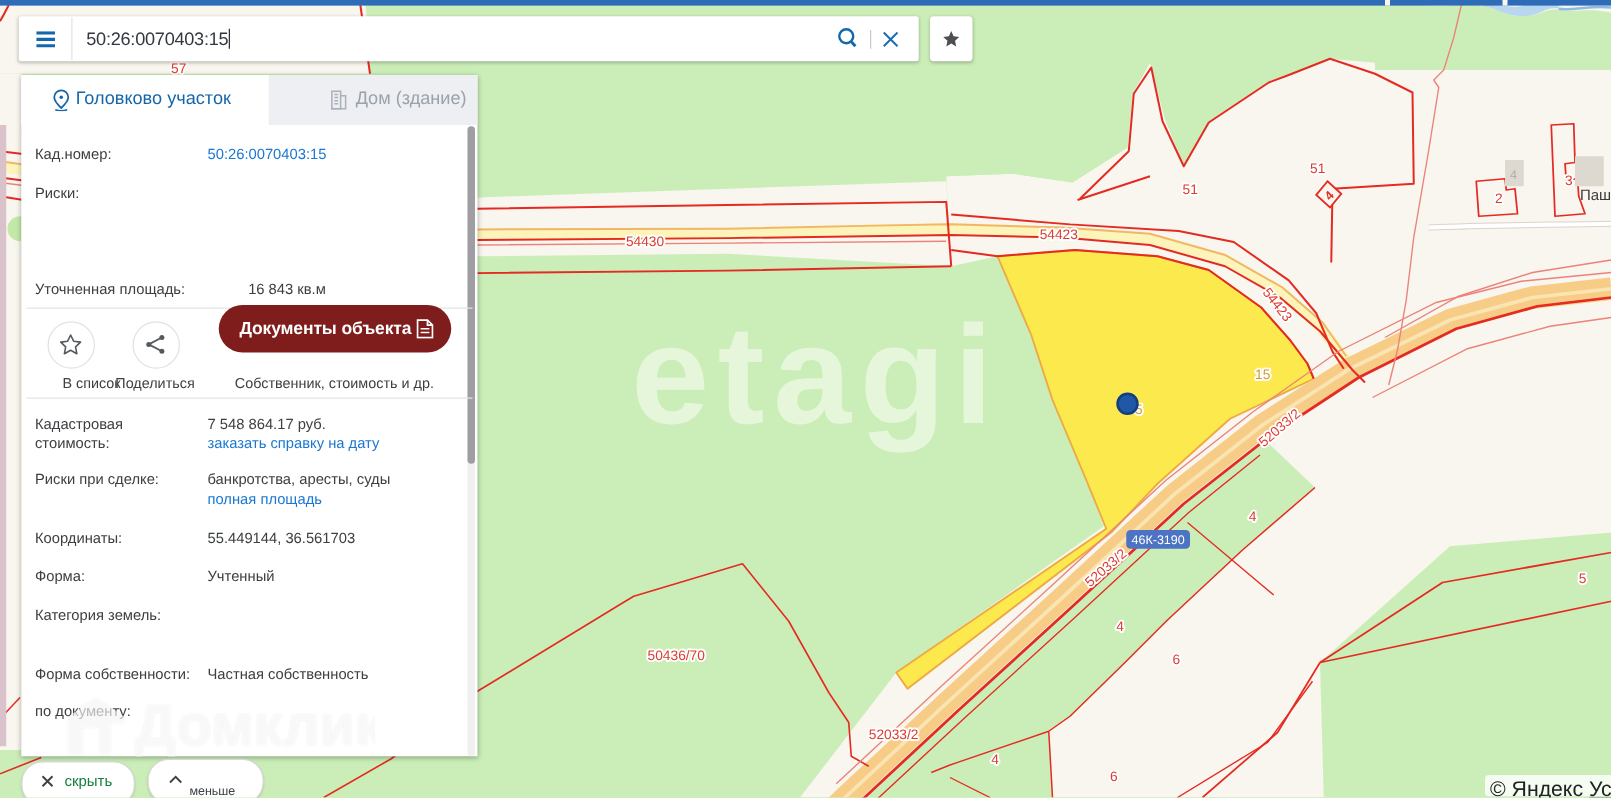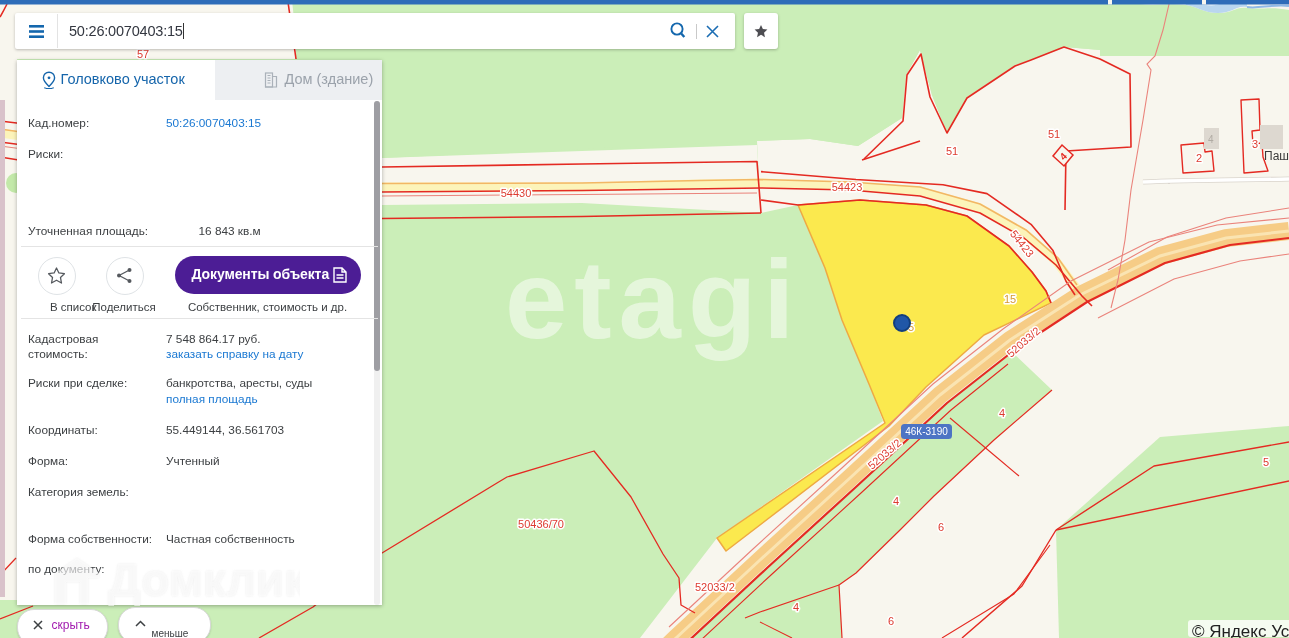--- a/index.html
+++ b/index.html
@@ -218,21 +218,21 @@
   <div class="abs" style="left:89px;top:197px;width:36px;height:36px;border:1px solid #dfe3e6;border-radius:50%;">
     <svg class="abs" style="left:9px;top:9px;" width="17" height="17" viewBox="0 0 17 17">
       <g fill="#55595e">
           <circle cx="3" cy="8.5" r="2"></circle>
           <circle cx="13.5" cy="3" r="2"></circle>
           <circle cx="13.5" cy="14" r="2"></circle>
         </g>
       <path d="M3,8.5 L13.5,3 M3,8.5 L13.5,14" stroke="#55595e" stroke-width="1.4"></path>
     </svg>
   </div>
-  <div class="abs" style="left:158px;top:196px;width:186px;height:38px;background:#4c1d95;border-radius:19px;color:#fff;">
+  <div class="abs" style="left:158px;top:184px;width:186px;height:38px;background:#7f1d1d;border-radius:19px;color:#fff;">
     <div class="abs" style="left:17px;top:10px;font-size:14px;font-weight:bold;letter-spacing:-0.1px;">Документы объекта</div>
     <svg class="abs" style="left:158px;top:11px;" width="14" height="16" viewBox="0 0 14 16">
       <path d="M1,1 L9,1 L13,5 L13,15 L1,15 Z M9,1 L9,5 L13,5" fill="none" stroke="#fff" stroke-width="1.4"></path>
       <path d="M3.5,8 L10.5,8 M3.5,11 L10.5,11" stroke="#fff" stroke-width="1.3"></path>
     </svg>
   </div>
   <div class="abs" style="left:0px;top:241px;width:80px;text-align:right;font-size:11.5px;">В список</div>
   <div class="abs" style="left:57px;top:241px;width:101px;text-align:center;font-size:11.5px;">Поделиться</div>
   <div class="abs" style="left:158px;top:241px;width:186px;text-align:center;font-size:11.5px;">Собственник, стоимость и др.</div>
 
@@ -264,21 +264,21 @@
   <g fill="rgba(255,255,255,0.6)" style="filter:drop-shadow(0 0 1px rgba(150,150,150,0.28))">
     <path d="M15,64 L15,33 L37,18 L59,33 L59,38 L48,38 L48,64 L40,64 L40,42 L26,42 L26,64 Z"></path>
     <text x="68" y="56" font-size="46" font-weight="bold" font-family="Liberation Sans, sans-serif">Домклик</text>
   </g>
 </svg>
 
 <div class="abs" style="left:16.5px;top:608.5px;width:89px;height:34px;background:#fff;border:1px solid #d8d8d8;border-radius:17px;box-shadow:0 1px 2px rgba(0,0,0,0.15);">
   <svg class="abs" style="left:15px;top:10px;" width="10" height="10" viewBox="0 0 10 10">
     <path d="M1,1 L9,9 M9,1 L1,9" stroke="#3d4043" stroke-width="1.5"></path>
   </svg>
-  <div class="abs" style="left:34px;top:8px;font-size:12px;color:#a21caf;">скрыть</div>
+  <div class="abs" style="left:34px;top:8px;font-size:12px;color:#15803d;">скрыть</div>
 </div>
 <div class="abs" style="left:117.5px;top:607px;width:91px;height:34px;background:#fff;border:1px solid #d8d8d8;border-radius:17px;box-shadow:0 1px 2px rgba(0,0,0,0.15);">
   <svg class="abs" style="left:16px;top:12px;" width="11" height="7" viewBox="0 0 11 7">
     <path d="M1,6 L5.5,1.5 L10,6" fill="none" stroke="#3d4043" stroke-width="1.5"></path>
   </svg>
   <div class="abs" style="left:33px;top:20px;font-size:10px;color:#3d4043;">меньше</div>
 </div>
 
 <div class="abs" style="left:1188px;top:620px;width:101px;height:17px;background:rgba(255,255,255,0.8);border-radius:3px 0 0 3px;">
   <div class="abs" style="left:4px;top:2px;font-size:17px;color:#222;white-space:nowrap;">© Яндекс <span style="text-decoration:underline;">Услови</span></div>

